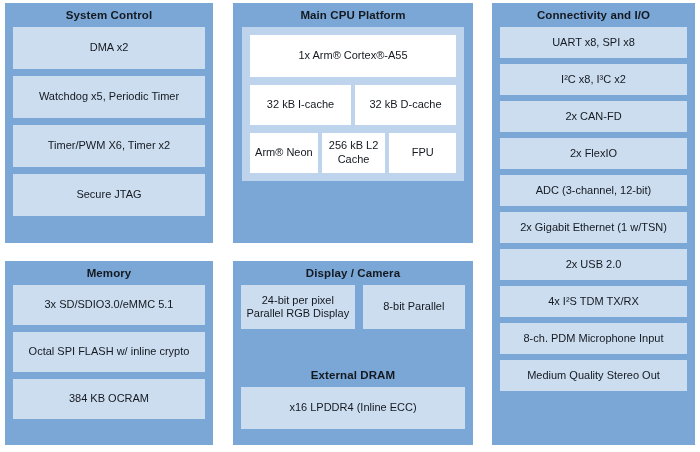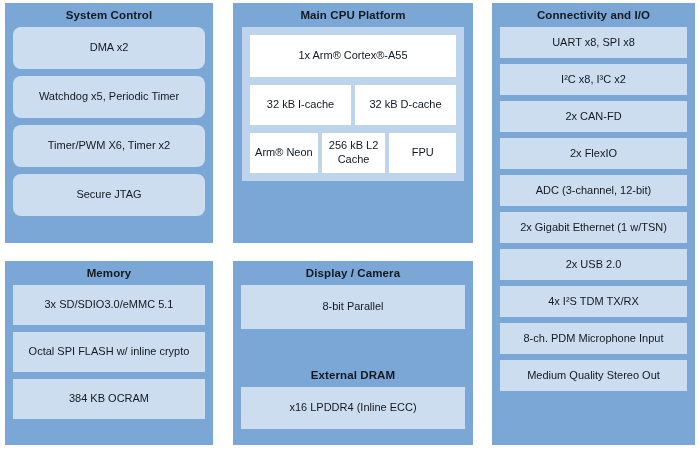--- a/index.html
+++ b/index.html
@@ -51,21 +51,21 @@
     align-items: center;
     justify-content: center;
     box-sizing: border-box;
     line-height: 1.15;
     padding: 2px 4px;
   }
   .cell + .cell { margin-top: 7px; }
 
   
   #system-control { left: 5px;  top: 3px;  width: 208px; height: 240px; }
-  #system-control .cell { height: 42px; border-radius: 8px; }
+  #system-control .cell { height: 42px; }
 
   
   #memory { left: 5px; top: 261px; width: 208px; height: 184px; }
   #memory .cell { height: 40px; }
 
   
   #main-cpu { left: 233px; top: 3px; width: 240px; height: 240px; }
   .cpu-inner {
     margin: 0 9px;
     background: #BDD4EC;
@@ -147,20 +147,21 @@
         <div class="wcell">256 kB L2 Cache</div>
         <div class="wcell">FPU</div>
       </div>
     </div>
   </div>
 
   <div class="panel" id="display-camera">
     <div class="panel-title">Display / Camera</div>
     <div class="rows">
       <div class="dc-row">
+        <div class="cell">24-bit per pixel Parallel RGB Display</div>
         <div class="cell">8-bit Parallel</div>
       </div>
     </div>
   </div>
 
   <div class="panel" id="external-dram">
     <div class="panel-title">External DRAM</div>
     <div class="rows">
       <div class="cell">x16 LPDDR4 (Inline ECC)</div>
     </div>

